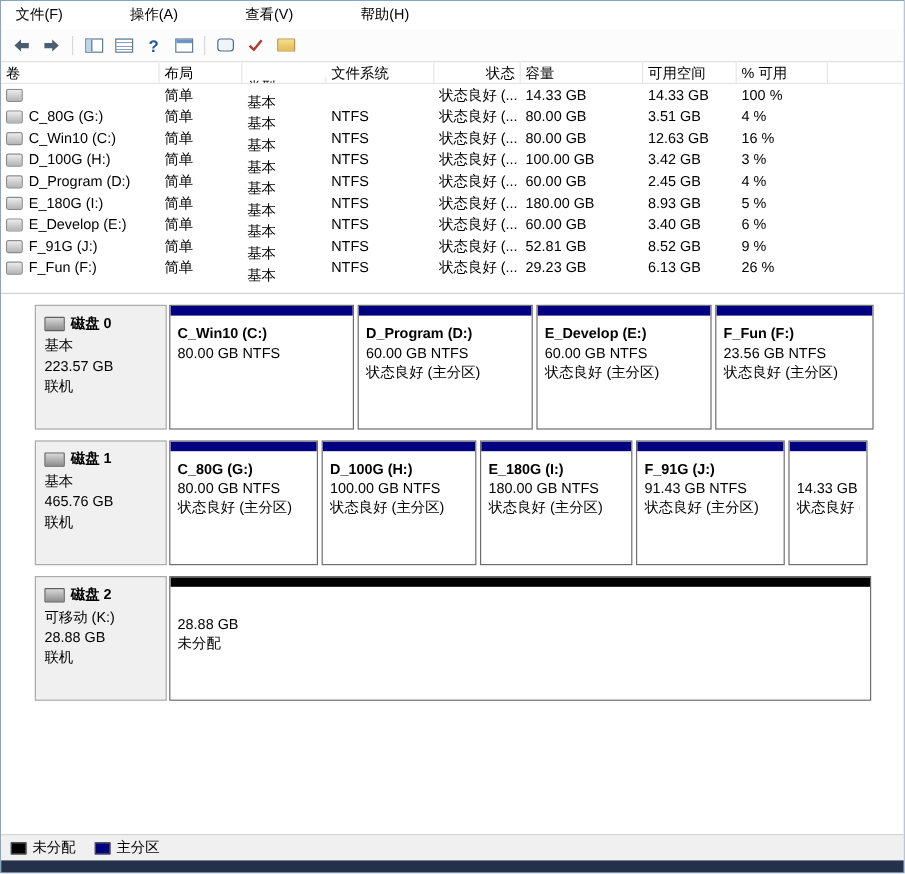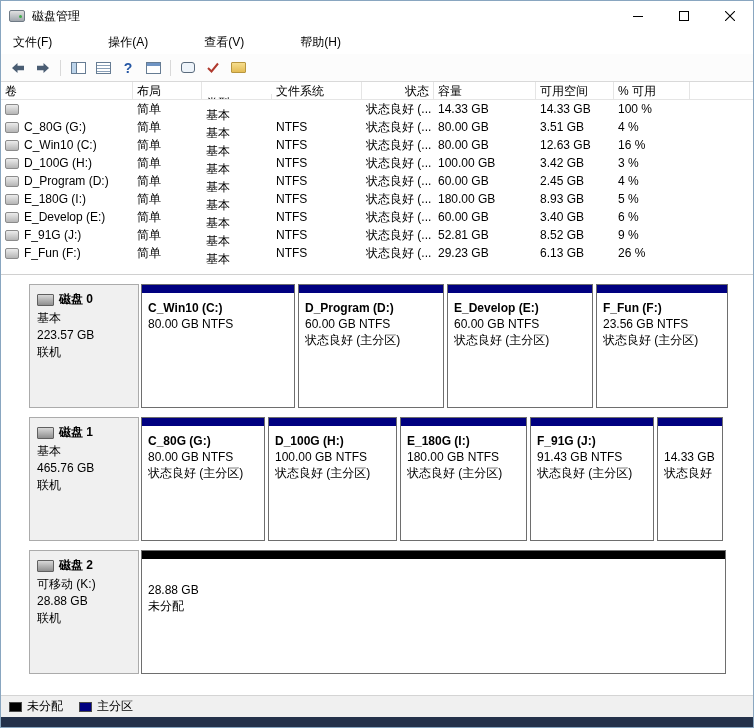--- a/index.html
+++ b/index.html
@@ -44,21 +44,21 @@
   .col-status { width:72px;text-align:right; }
   .col-capacity { width:102px; }
   .col-free { width:78px; }
   .col-pct { width:76px; }
   .col-fill { flex:1 1 auto; border-right:none !important; }
   .vol-icon { flex:0 0 14px; width:14px; height:11px; background:linear-gradient(#ececec,#b5b5b5); border:1px solid #8b8b8b; border-radius:2px; }
   .vol-label { overflow:hidden; white-space:nowrap; }
 
   
   .graph-pane { flex:1 1 auto; border-top:1px solid #d0d0d0; padding:9px 8px; overflow:hidden; background:#fff; }
-  .disk-row { display:flex; gap:2px; height:124px; margin-bottom:9px;padding-left:20px; }
+  .disk-row { display:flex; gap:2px; height:104px; margin-bottom:9px;padding-left:20px; }
   .disk-head { flex:0 0 110px; background:#f0f0f0; border:1px solid #ababab; padding:6px 7px; overflow:hidden; }
   .disk-name-line { display:flex; align-items:center; gap:5px; margin-bottom:2px; }
   .disk-icon { width:17px; height:12px; background:linear-gradient(#d8d8d8,#8f8f8f); border:1px solid #5f5f5f; border-radius:1px; }
   .disk-name { font-weight:bold; white-space:nowrap; }
   .disk-line { line-height:17px; white-space:nowrap; overflow:hidden; }
   .parts { display:flex; gap:3px; flex:1 1 auto; }
   .part { border:1px solid #6e6e6e; background:#fff; overflow:hidden; flex:0 0 auto; }
   .part-bar { height:8px; }
   .bar-primary { background:#000080; }
   .bar-unalloc { background:#000000; }
@@ -72,41 +72,20 @@
   .legend-swatch { width:13px; height:10px; border:1px solid #4a4a4a; }
   .swatch-unalloc { background:#000000; }
   .swatch-primary { background:#000080; }
   .taskbar-strip { flex:0 0 10px; background:#24314a; }
 </style>
 </head>
 <body>
 
 <div class="window">
 
-  <div class="titlebar">
-    <span class="app-icon"></span>
-    <span class="title-text">磁盘管理</span>
-    <div class="win-controls">
-      <div class="win-btn">
-        <svg width="10" height="10">
-            <rect x="0" y="5" width="10" height="1" fill="#000"></rect>
-          </svg>
-      </div>
-      <div class="win-btn">
-        <svg width="10" height="10">
-            <rect x="0.5" y="0.5" width="9" height="9" fill="none" stroke="#000"></rect>
-          </svg>
-      </div>
-      <div class="win-btn">
-        <svg width="10" height="10">
-            <path d="M0 0 L10 10 M10 0 L0 10" stroke="#000" stroke-width="1.1"></path>
-          </svg>
-      </div>
-    </div>
-  </div>
 
   <div class="menubar">
     <span class="menu-item">文件(F)</span>
     <span class="menu-item">操作(A)</span>
     <span class="menu-item">查看(V)</span>
     <span class="menu-item">帮助(H)</span>
   </div>
 
   <div class="toolbar">
     <div class="tool-btn">

